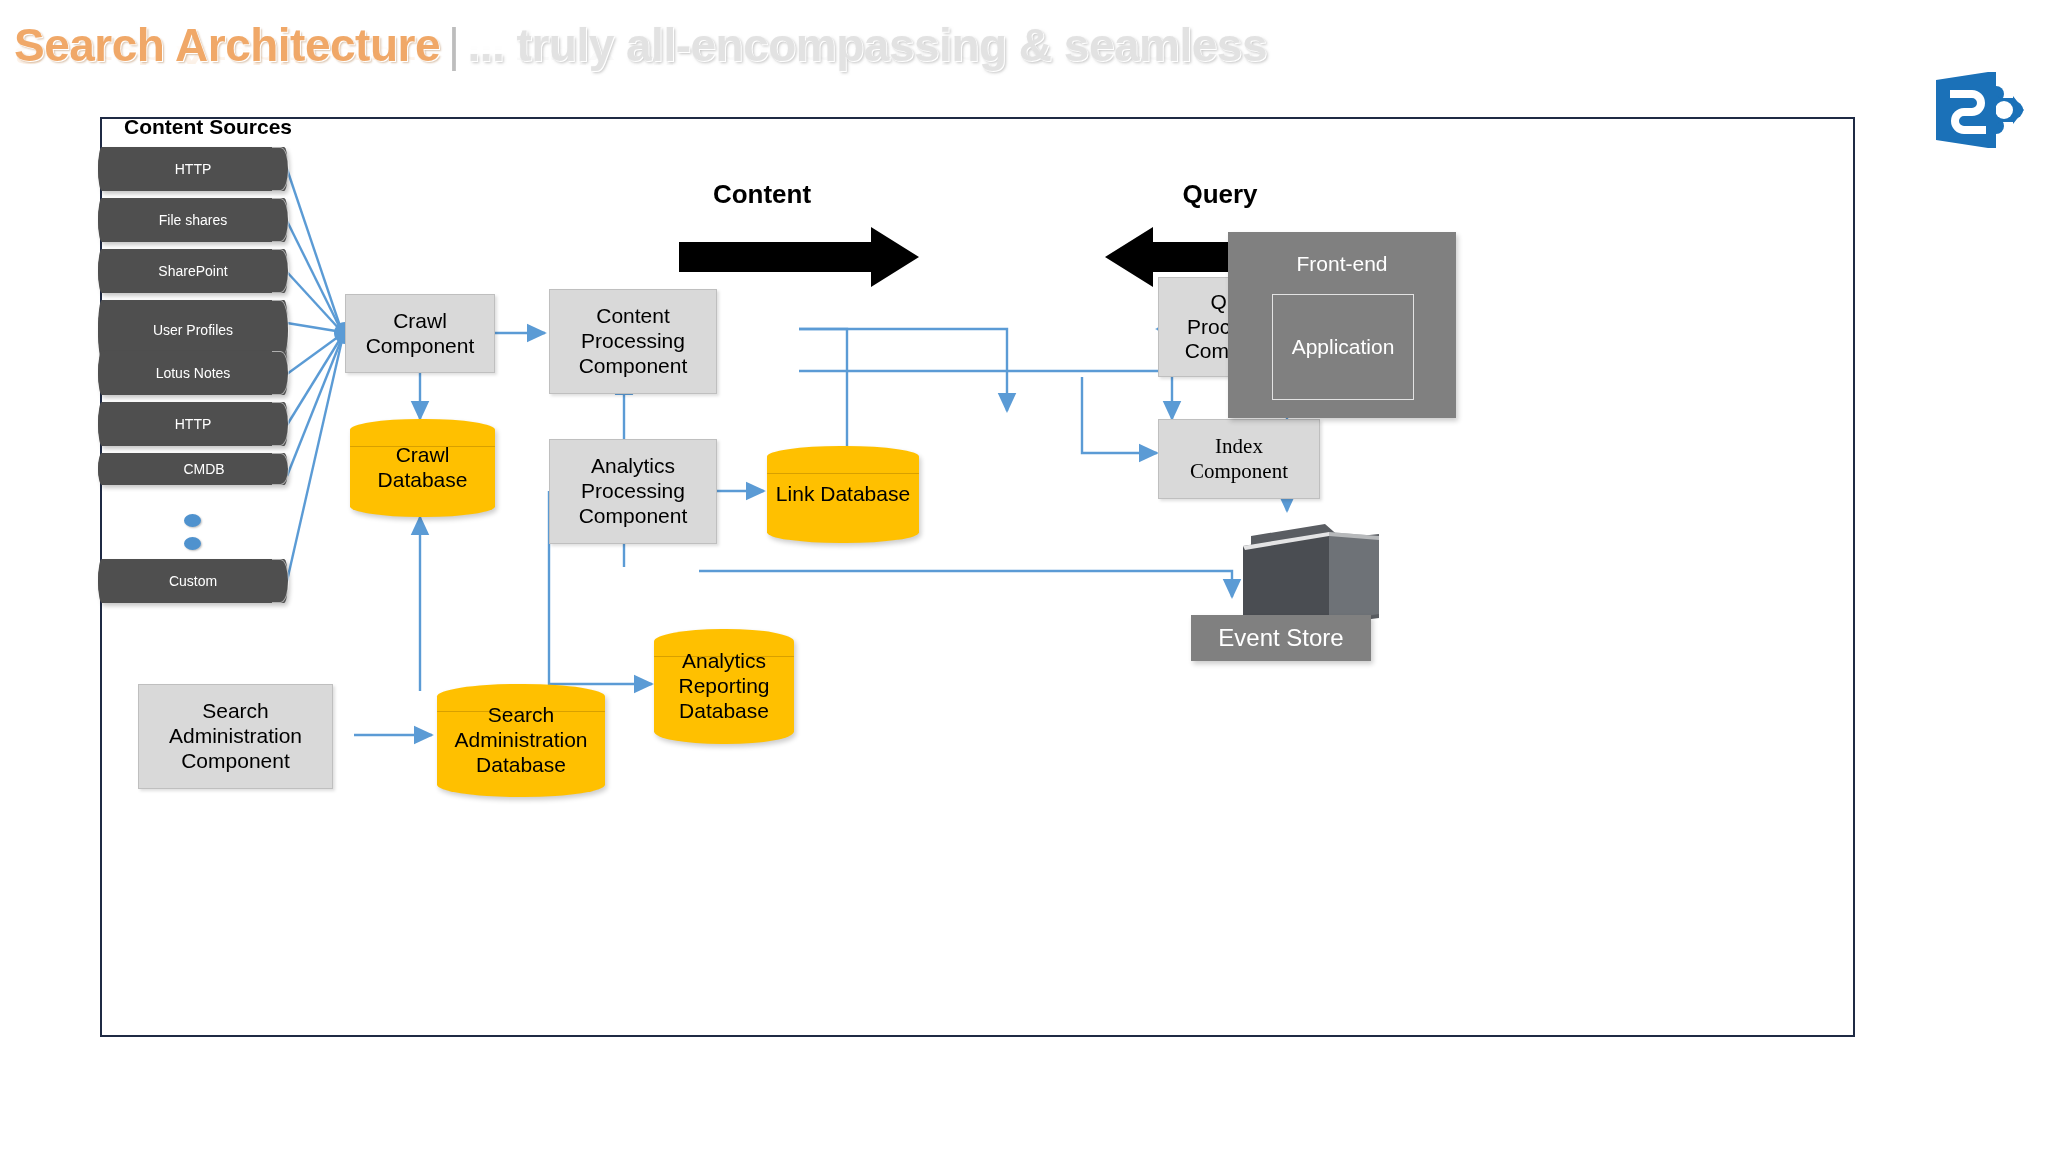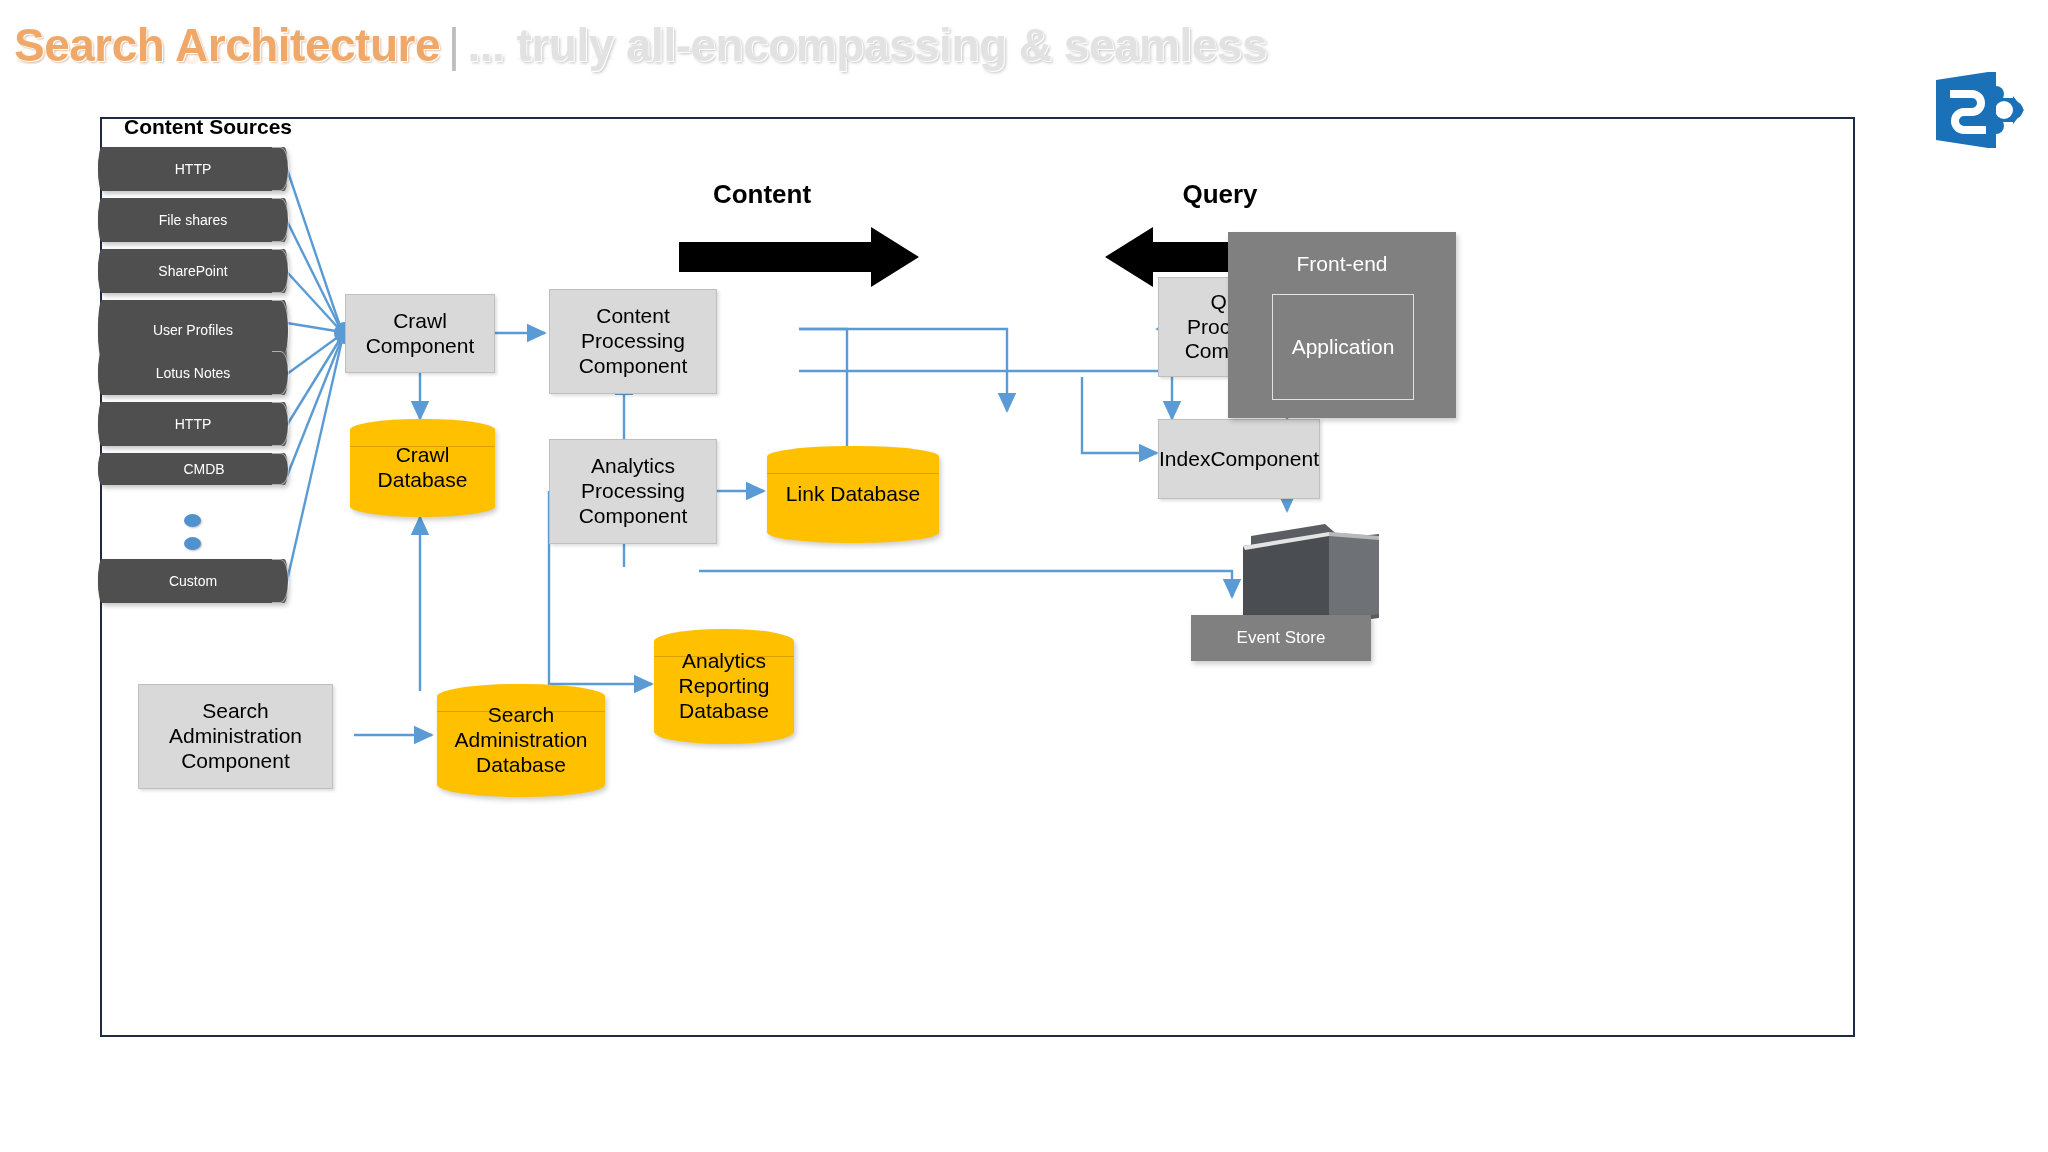--- a/index.html
+++ b/index.html
@@ -191,21 +191,21 @@
     font-size: 21px;
     display: flex;
     align-items: center;
     justify-content: center;
   }
 
   
   .es-bar {
     background: #808080;
     color: #ffffff;
-    font-size: 17px;
+    font-size: 24px;
     display: flex;
     align-items: center;
     justify-content: center;
     box-shadow: 2px 3px 5px rgba(0,0,0,.2);
   }
 
   
   .dot {
     position: absolute;
     width: 17px;
@@ -370,21 +370,21 @@
     <div>Processing</div>
     <div>Component</div>
   </div>
 
   <div class="proc-box abs" style="left:447px; top:320px; width:168px; height:105px; flex-direction:column;">
     <div>Analytics</div>
     <div>Processing</div>
     <div>Component</div>
   </div>
 
-  <div class="db-cyl" style="left:665px; top:327px; width:172px; height:97px;text-align:right;">
+  <div class="db-cyl" style="left:665px; top:327px; width:152px; height:97px;text-align:right;">
     <div class="db-top"></div>
     <span>Link Database</span>
   </div>
 
   <div class="db-cyl" style="left:552px; top:510px; width:140px; height:115px;">
     <div class="db-top"></div>
     <span>
       <div>Analytics</div>
       <div>Reporting</div>
       <div>Database</div>
@@ -405,21 +405,21 @@
       <div>Database</div>
     </span>
   </div>
 
   <div class="proc-box abs" style="left:1056px; top:158px; width:162px; height:100px; flex-direction:column;">
     <div>Query</div>
     <div>Processing</div>
     <div>Component</div>
   </div>
 
-  <div class="proc-box abs" style="left:1056px; top:300px; width:162px; height:80px; flex-direction:row;">
+  <div class="proc-box abs" style="left:1056px; top:300px; width:162px; height:80px; flex-direction:column;font-family:Liberation Serif, serif;">
     <div>Index</div>
     <div>Component</div>
   </div>
 
   <div class="fe-box abs" style="left:1126px; top:113px; width:228px; height:186px;">
     <div style="position:absolute; left:0; right:0; top:20px; text-align:center;">Front-end</div>
     <div class="fe-inner" style="left:44px; top:62px; width:140px; height:104px;">
       <span>Application</span>
     </div>
   </div>

